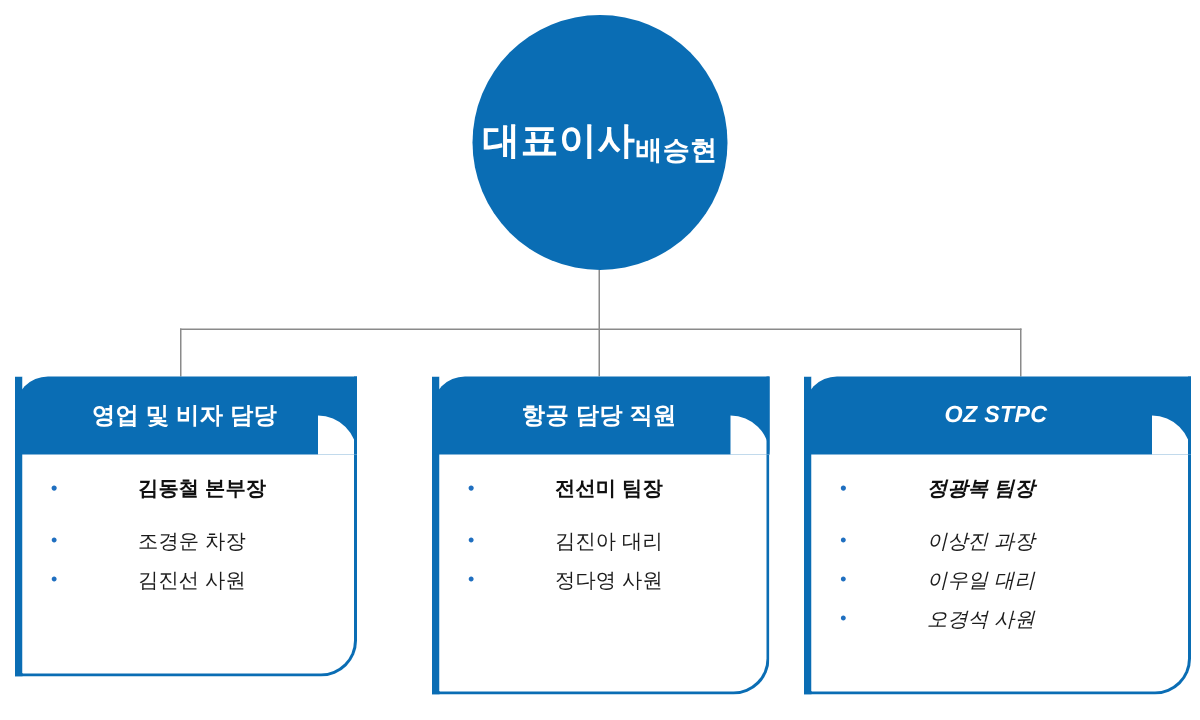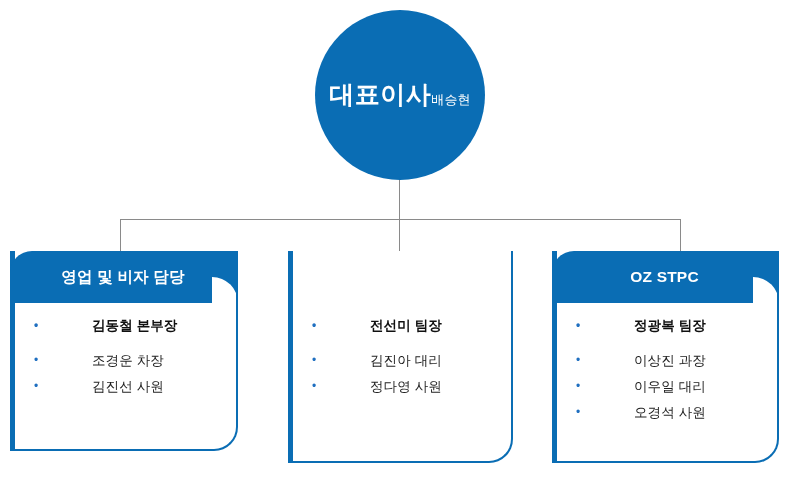--- a/index.html
+++ b/index.html
@@ -36,22 +36,22 @@
   }
   .root-title {
     color: #ffffff;
     font-size: 25px;
     font-weight: bold;
     letter-spacing: 0.5px;
     line-height: 1.1;
   }
   .root-name {
     color: #ffffff;
-    font-size: 13px;
-    font-weight: normal;
+    font-size: 18px;
+    font-weight: bold;
     margin-top: 9px;
     letter-spacing: 0.2px;
   }
 
   
   .conn {
     position: absolute;
     background: #8a8a8a;
   }
   .conn-vert-root {
@@ -79,21 +79,21 @@
     height: 33px;
   }
 
   
   .dept {
     position: absolute;
     top: 251px;
   }
   .dept-1 { left: 10px;  width: 228px; height: 200px; }
   .dept-2 { left: 288px; width: 225px; height: 212px; }
-  .dept-3 { left: 552px; width: 227px; height: 212px; }
+  .dept-3 { left: 536px; width: 258px; height: 212px; font-style: italic; }
 
   
   .dept-body {
     position: absolute;
     left: 0;
     top: 0;
     width: 100%;
     height: 100%;
     box-sizing: border-box;
     background: #ffffff;
@@ -218,20 +218,25 @@
       </li>
       <li class="member">
         <span class="bullet">•</span>
         <span class="member-name">김진선 사원</span>
       </li>
     </ul>
   </div>
 
   <div class="dept dept-2">
     <div class="dept-body"></div>
+    <div class="dept-header">
+      <span class="dept-header-label">항공 담당 직원</span>
+      <span class="dept-header-notch"></span>
+      <span class="dept-header-edge"></span>
+    </div>
     <ul class="member-list">
       <li class="member lead">
         <span class="bullet">•</span>
         <span class="member-name">전선미 팀장</span>
       </li>
       <li class="member">
         <span class="bullet">•</span>
         <span class="member-name">김진아 대리</span>
       </li>
       <li class="member">

